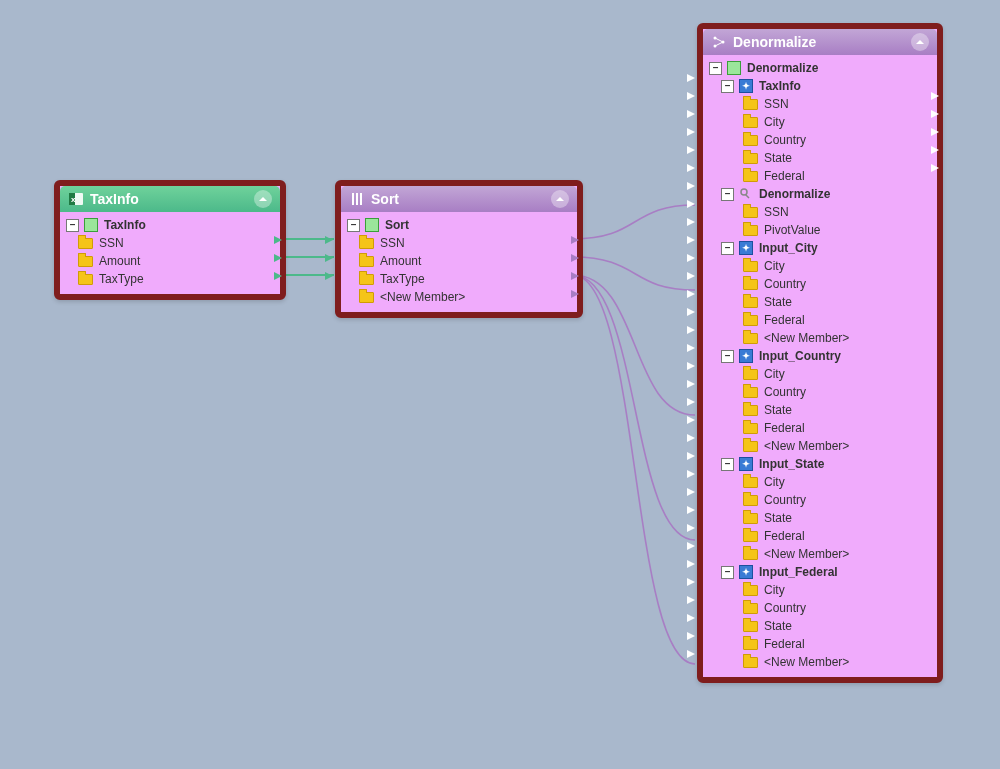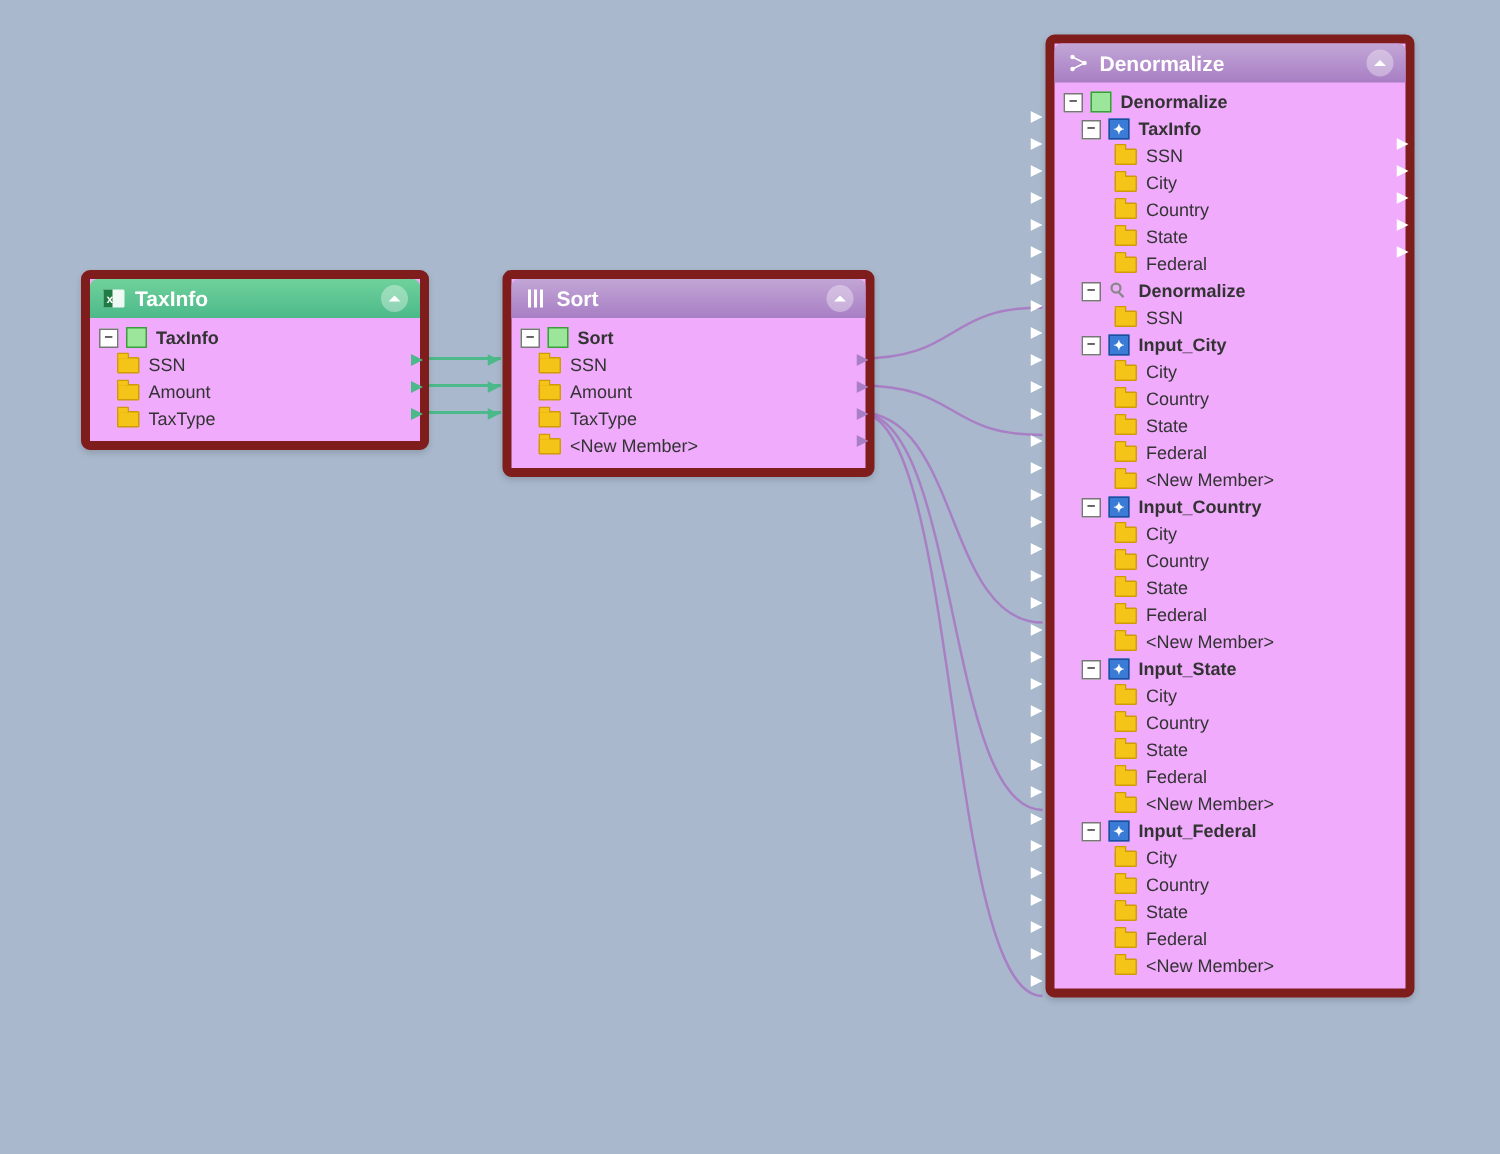--- a/index.html
+++ b/index.html
@@ -240,20 +240,24 @@
                 <circle cx="5" cy="5" r="3" fill="none" stroke="#888" stroke-width="1.5"></circle>
                 <rect x="7" y="7" width="5" height="1.5" transform="rotate(45 7 7)" fill="#888"></rect>
               </svg>
             </span>
             <span class="txt bold">Denormalize</span>
           </div>
           <div class="row indent2">
             <span class="ic-folder"></span>
             <span class="txt">SSN</span>
           </div>
+          <div class="row indent2">
+            <span class="ic-folder"></span>
+            <span class="txt">PivotValue</span>
+          </div>
           <div class="row indent1">
             <span class="exp">–</span>
             <span class="ic ic-sq-blue">✦</span>
             <span class="txt bold">Input_City</span>
           </div>
           <div class="row indent2">
             <span class="ic-folder"></span>
             <span class="txt">City</span>
           </div>
           <div class="row indent2">

